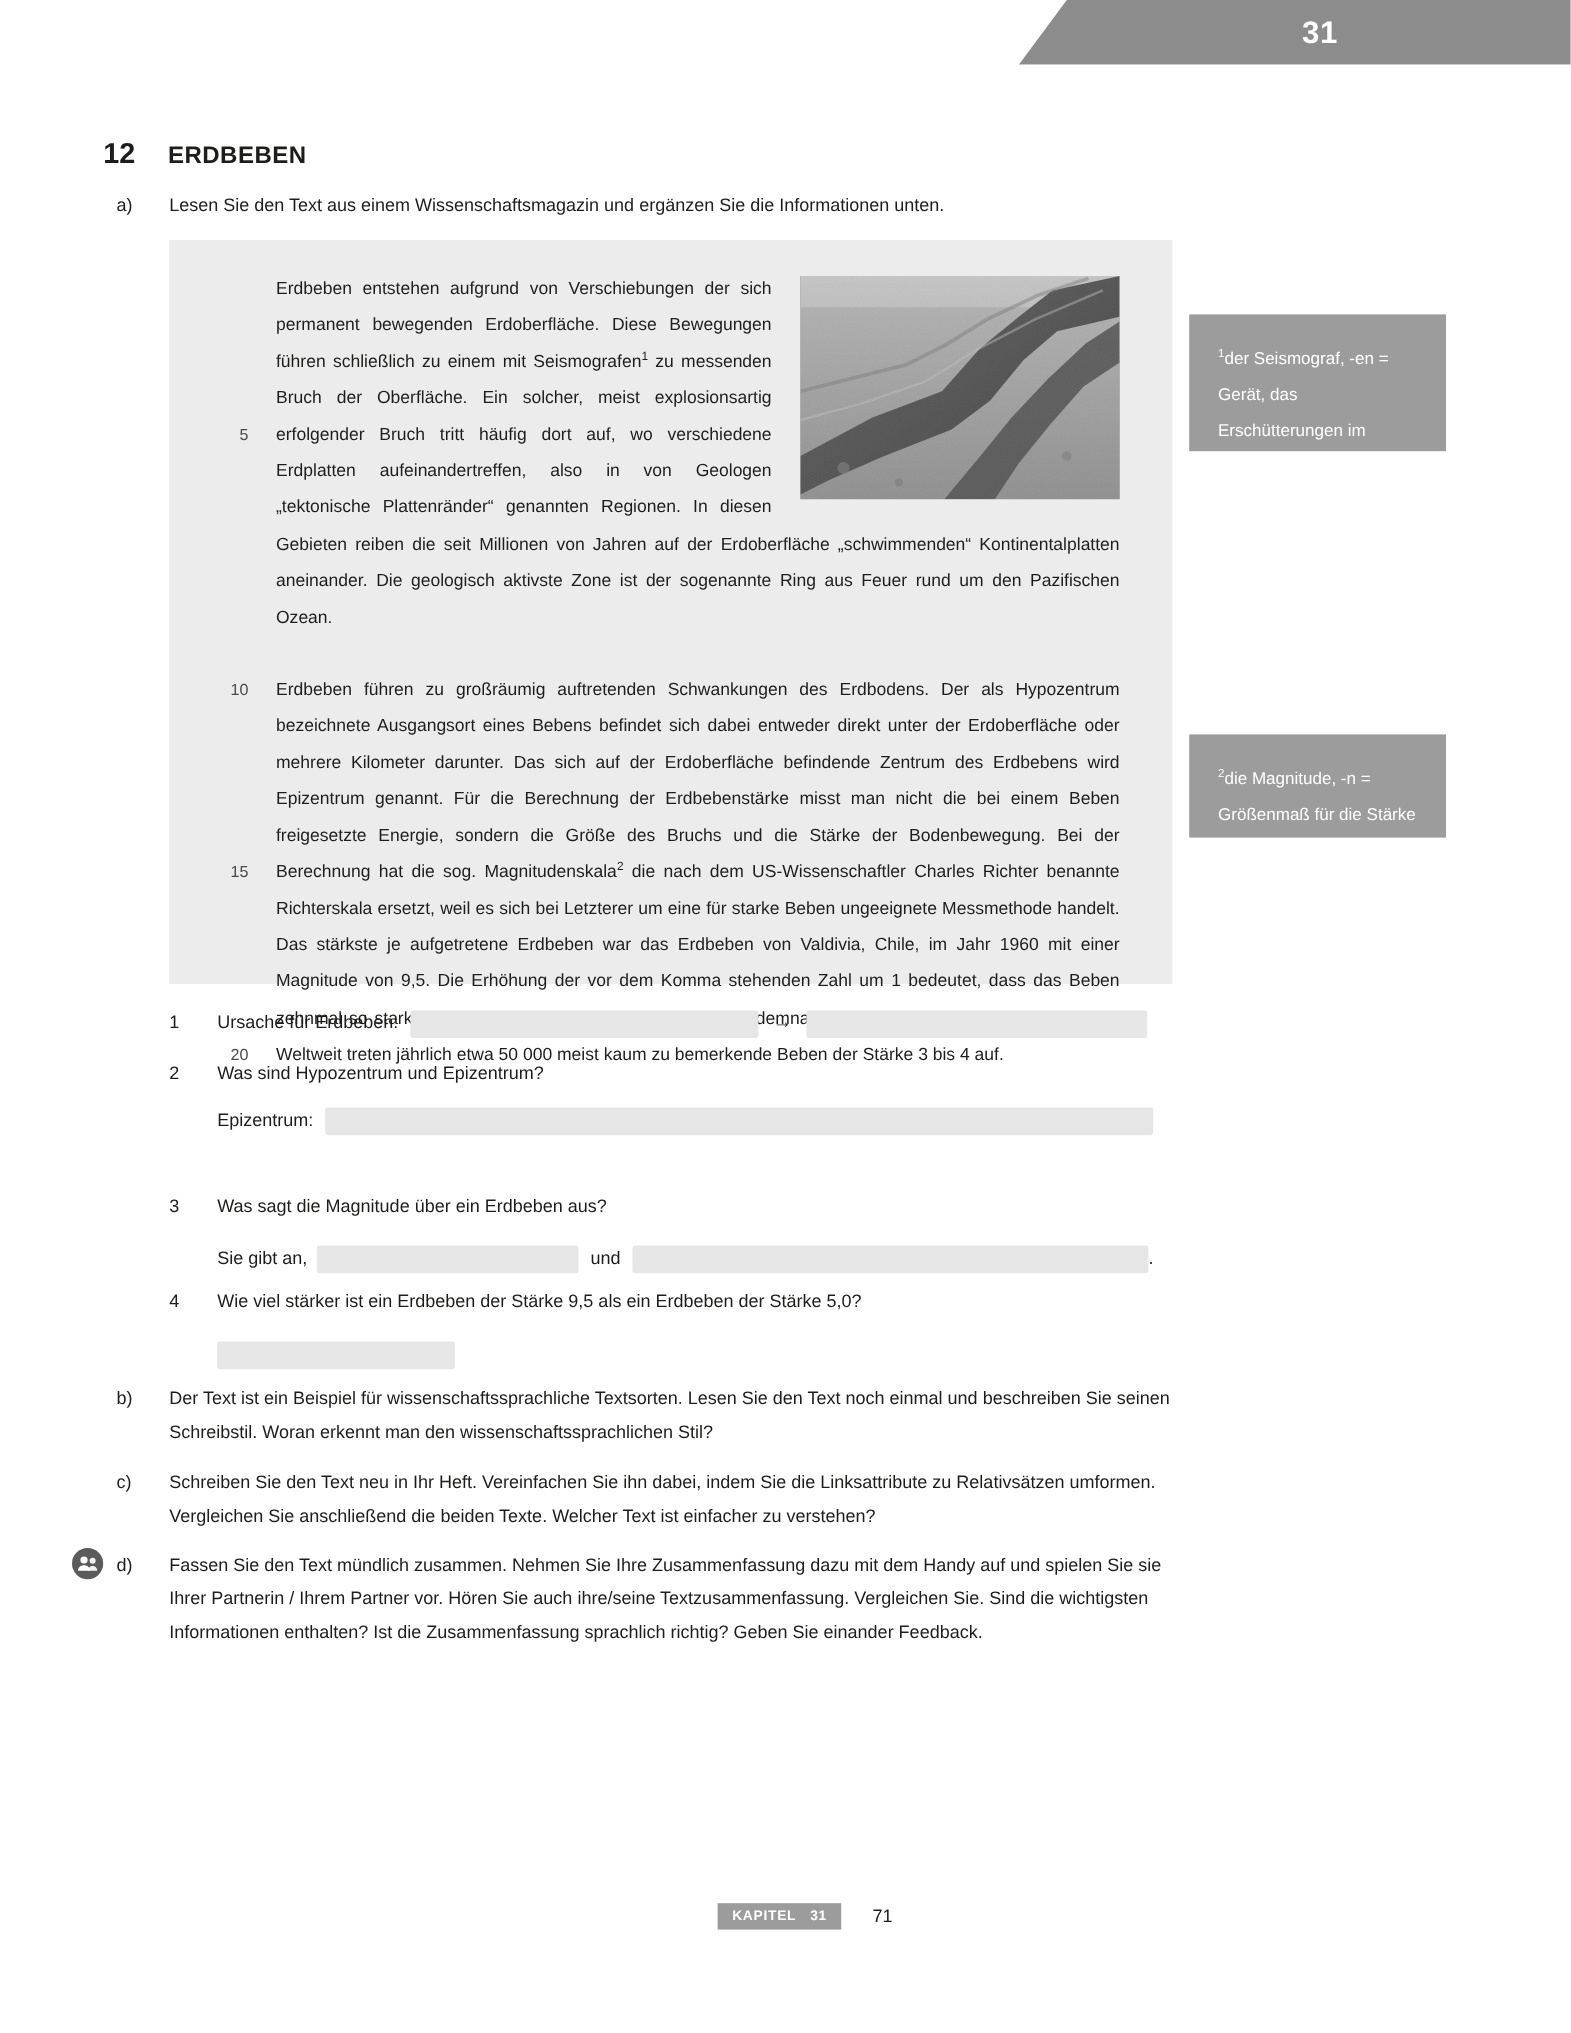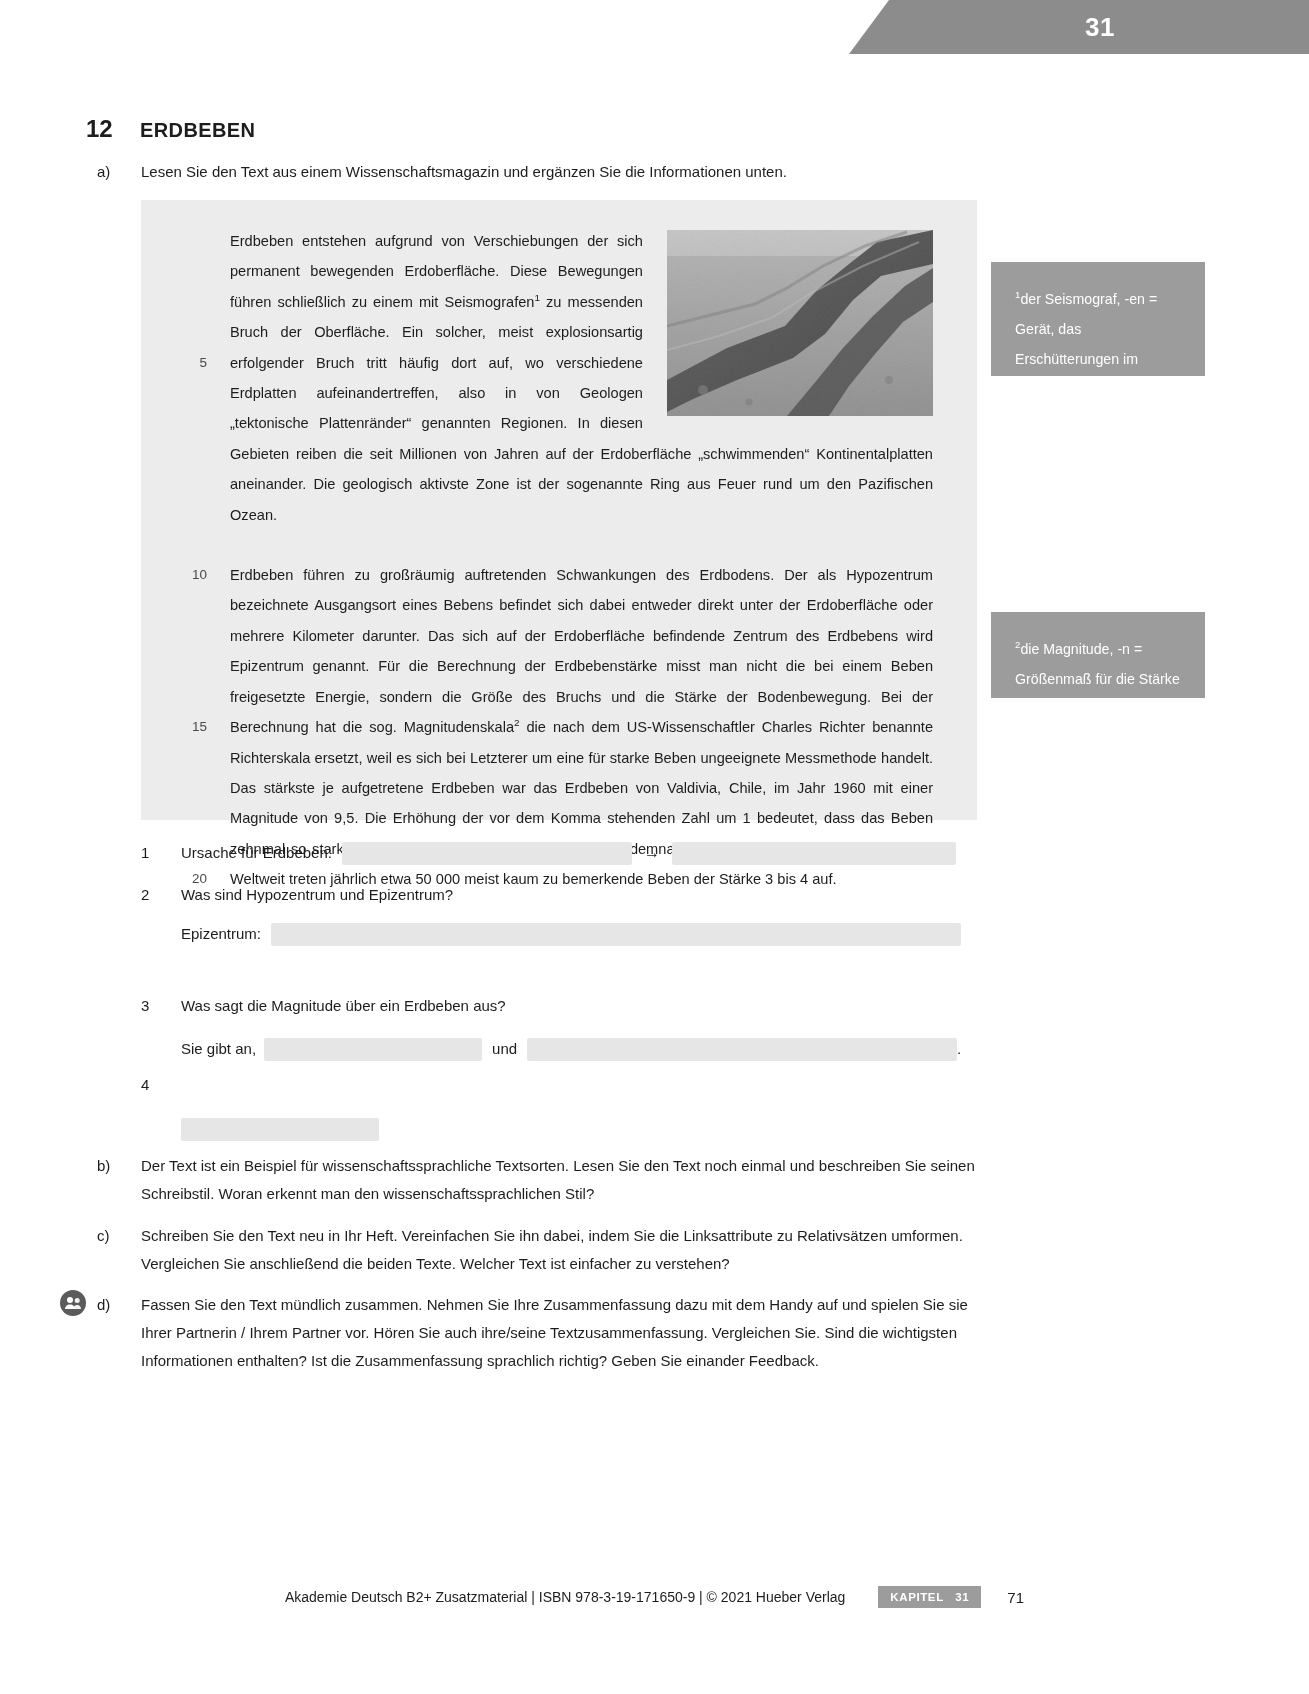--- a/index.html
+++ b/index.html
@@ -342,20 +342,21 @@
       <span class="blank" style="width:218px; margin-left:8px;"></span>
       <span class="q-label" style="margin:0 10px;">und</span>
       <span class="blank" style="width:430px;"></span>
       <span class="q-label">.</span>
     </div>
   </div>
 
   <div class="q-block" style="top:1072px;">
     <div class="q-line">
       <span class="q-num">4</span>
+      <span class="q-label">Wie viel stärker ist ein Erdbeben der Stärke 9,5 als ein Erdbeben der Stärke 5,0?</span>
     </div>
     <div class="q-line" style="margin-top:20px;">
       <span class="q-indent"></span>
       <span class="blank" style="width:198px;"></span>
     </div>
   </div>
 
   <div class="task-row" id="task-b">
     <span class="task-letter">b)</span>
     <span class="task-body">Der Text ist ein Beispiel für wissenschaftssprachliche Textsorten. Lesen Sie den Text noch einmal und beschreiben Sie seinen Schreibstil. Woran erkennt man den wissenschaftssprachlichen Stil?</span>
@@ -374,21 +375,20 @@
       <path d="M9.4 13c0-2.4 1.8-4 3.8-4s3.8 1.6 3.8 4z" fill="#ffffff" opacity="0.92"></path>
     </svg>
   </div>
 
   <div class="task-row" id="task-d">
     <span class="task-letter">d)</span>
     <span class="task-body">Fassen Sie den Text mündlich zusammen. Nehmen Sie Ihre Zusammenfassung dazu mit dem Handy auf und spielen Sie sie Ihrer Partnerin / Ihrem Partner vor. Hören Sie auch ihre/seine Textzusammenfassung. Vergleichen Sie. Sind die wichtigsten Informationen enthalten? Ist die Zusammenfassung sprachlich richtig? Geben Sie einander Feedback.</span>
   </div>
 
   <div class="footer">
-    <span class="footer-text">Akademie Deutsch B2+ Zusatzmaterial | ISBN 978-3-19-171650-9 | © 2021 Hueber Verlag</span>
     <span class="footer-chip">
       <span>KAPITEL</span>
       <span style="margin-left:8px;">31</span>
     </span>
     <span class="footer-page">71</span>
   </div>
 
 </div>
 
 </body></html>

